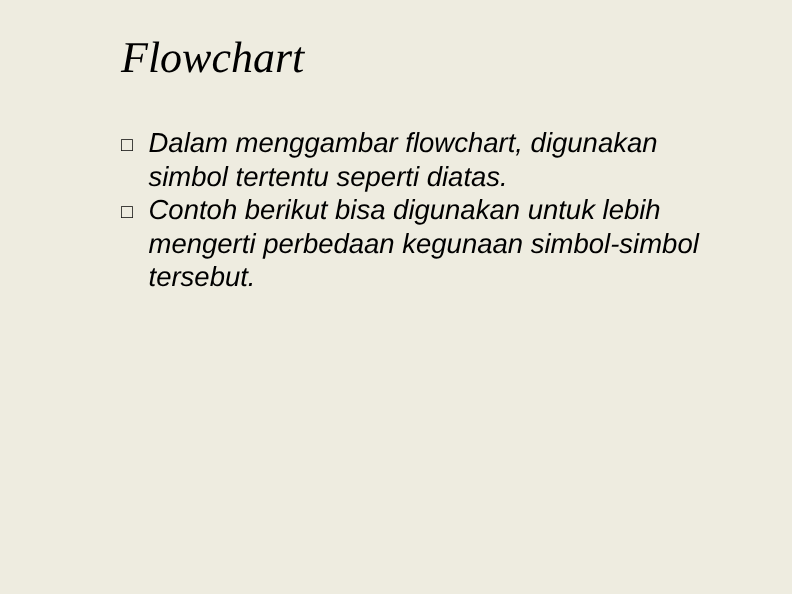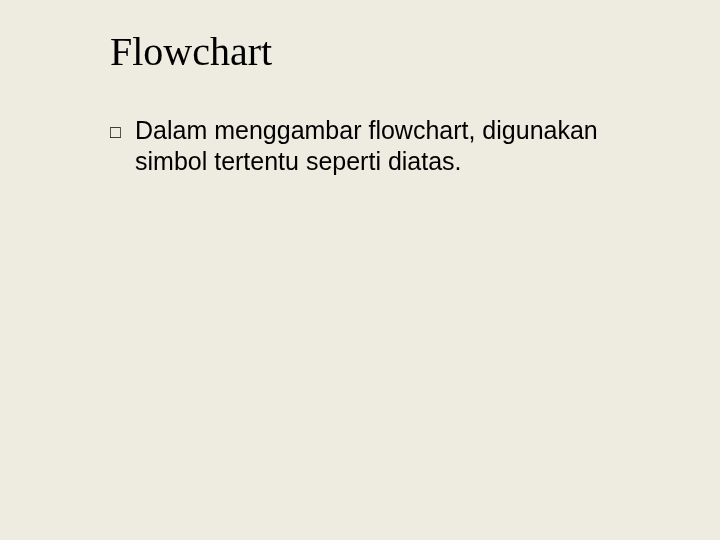--- a/index.html
+++ b/index.html
@@ -8,20 +8,21 @@
     height: 540px;
     background: #eeece0;
     font-family: Arial, Helvetica, sans-serif;
     position: relative;
     overflow: hidden;
   }
   .slide {
     width: 100%;
     height: 100%;
     padding: 28px 70px 40px 110px;
+    font-style: italic;
   }
   .title {
     font-family: "Times New Roman", Times, serif;
     font-size: 40px;
     color: #000;
     font-weight: normal;
     margin-bottom: 40px;
   }
   .body {
     font-size: 25px;
@@ -44,14 +45,17 @@
 </style>
 </head>
 <body>
 
 <div class="slide">
   <h1 class="title">Flowchart</h1>
   <div class="body">
     <div class="bullet-item">
       <span class="bullet-glyph">□</span><span>Dalam menggambar flowchart, digunakan simbol tertentu seperti diatas.</span>
     </div>
+    <div class="bullet-item">
+      <span class="bullet-glyph">□</span><span>Contoh berikut bisa digunakan untuk lebih mengerti perbedaan kegunaan simbol-simbol tersebut.</span>
+    </div>
   </div>
 </div>
 
 </body></html>

